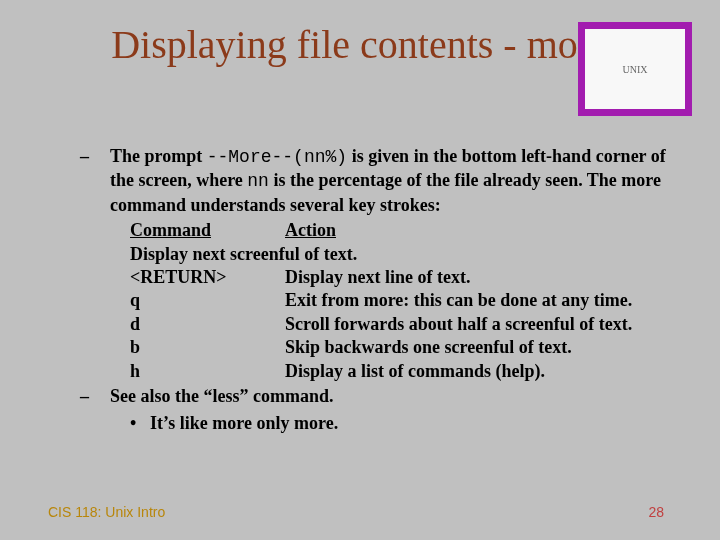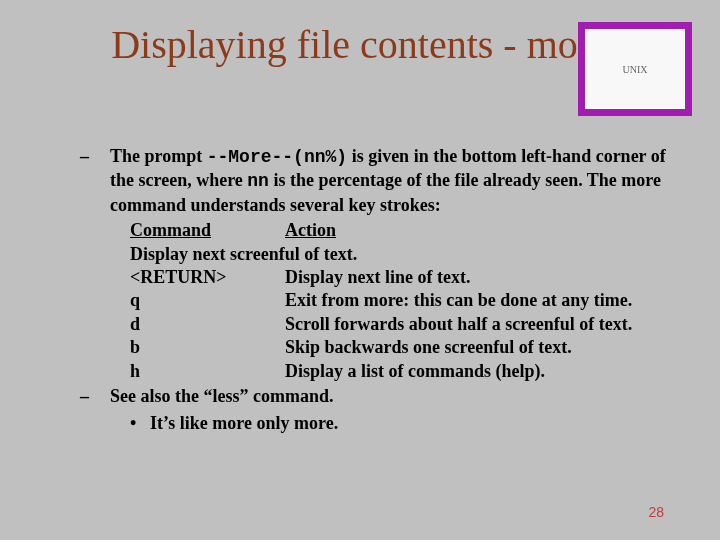--- a/index.html
+++ b/index.html
@@ -102,21 +102,21 @@
     position: absolute;
     bottom: 20px;
     right: 56px;
     font-size: 14px;
     font-weight: normal;
     color: #c04040;
     font-family: Arial, sans-serif;
   }
   .mono {
     font-family: "Courier New", monospace;
-    font-weight: bold;
+    font-weight: normal;
   }
 </style>
 </head>
 <body>
 
 <div class="slide">
 
   <div class="title">
     <span>Displaying file contents - more</span>
   </div>
@@ -169,15 +169,16 @@
       <div class="dash-body">See also the “less” command.</div>
     </div>
 
     <div class="bullet-item">
       <div class="bullet">•</div>
       <div>It’s like more only more.</div>
     </div>
 
   </div>
 
+  <div class="footer-left">CIS 118: Unix Intro</div>
   <div class="footer-right">28</div>
 
 </div>
 
 </body></html>

